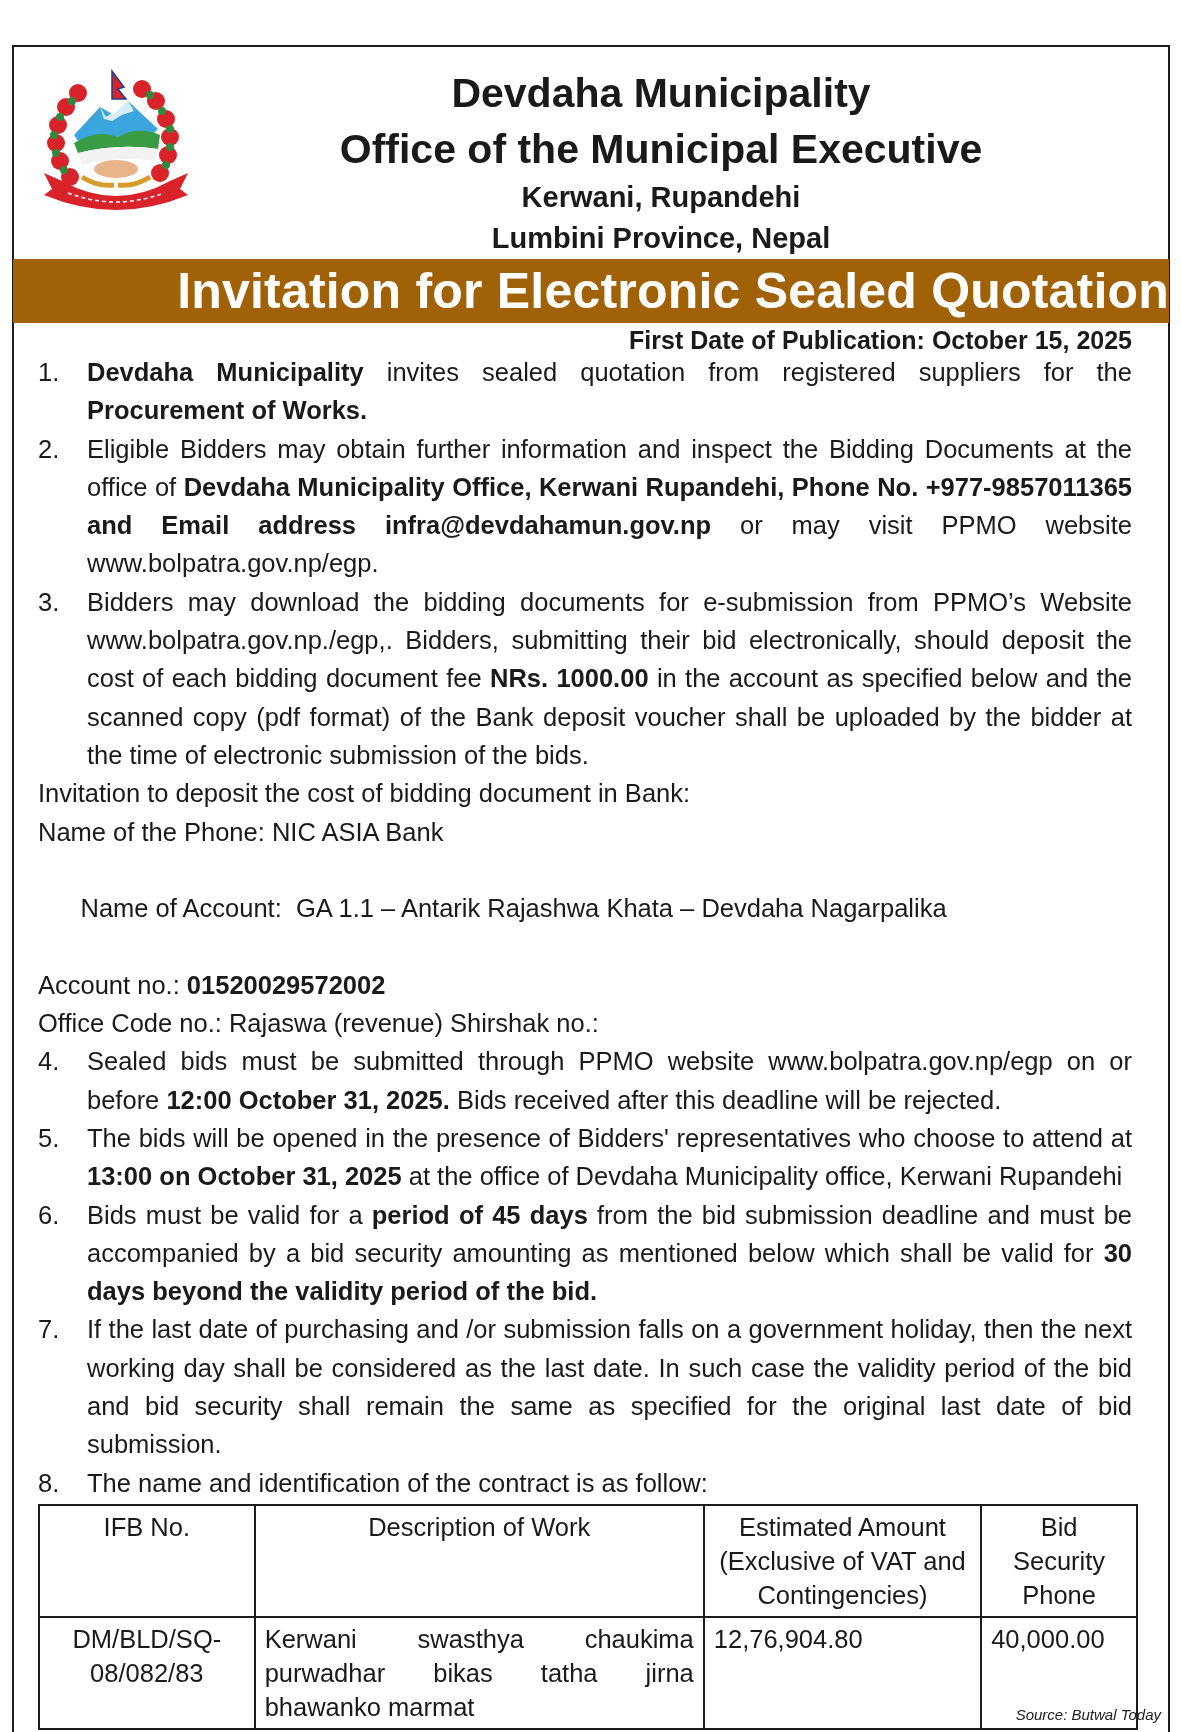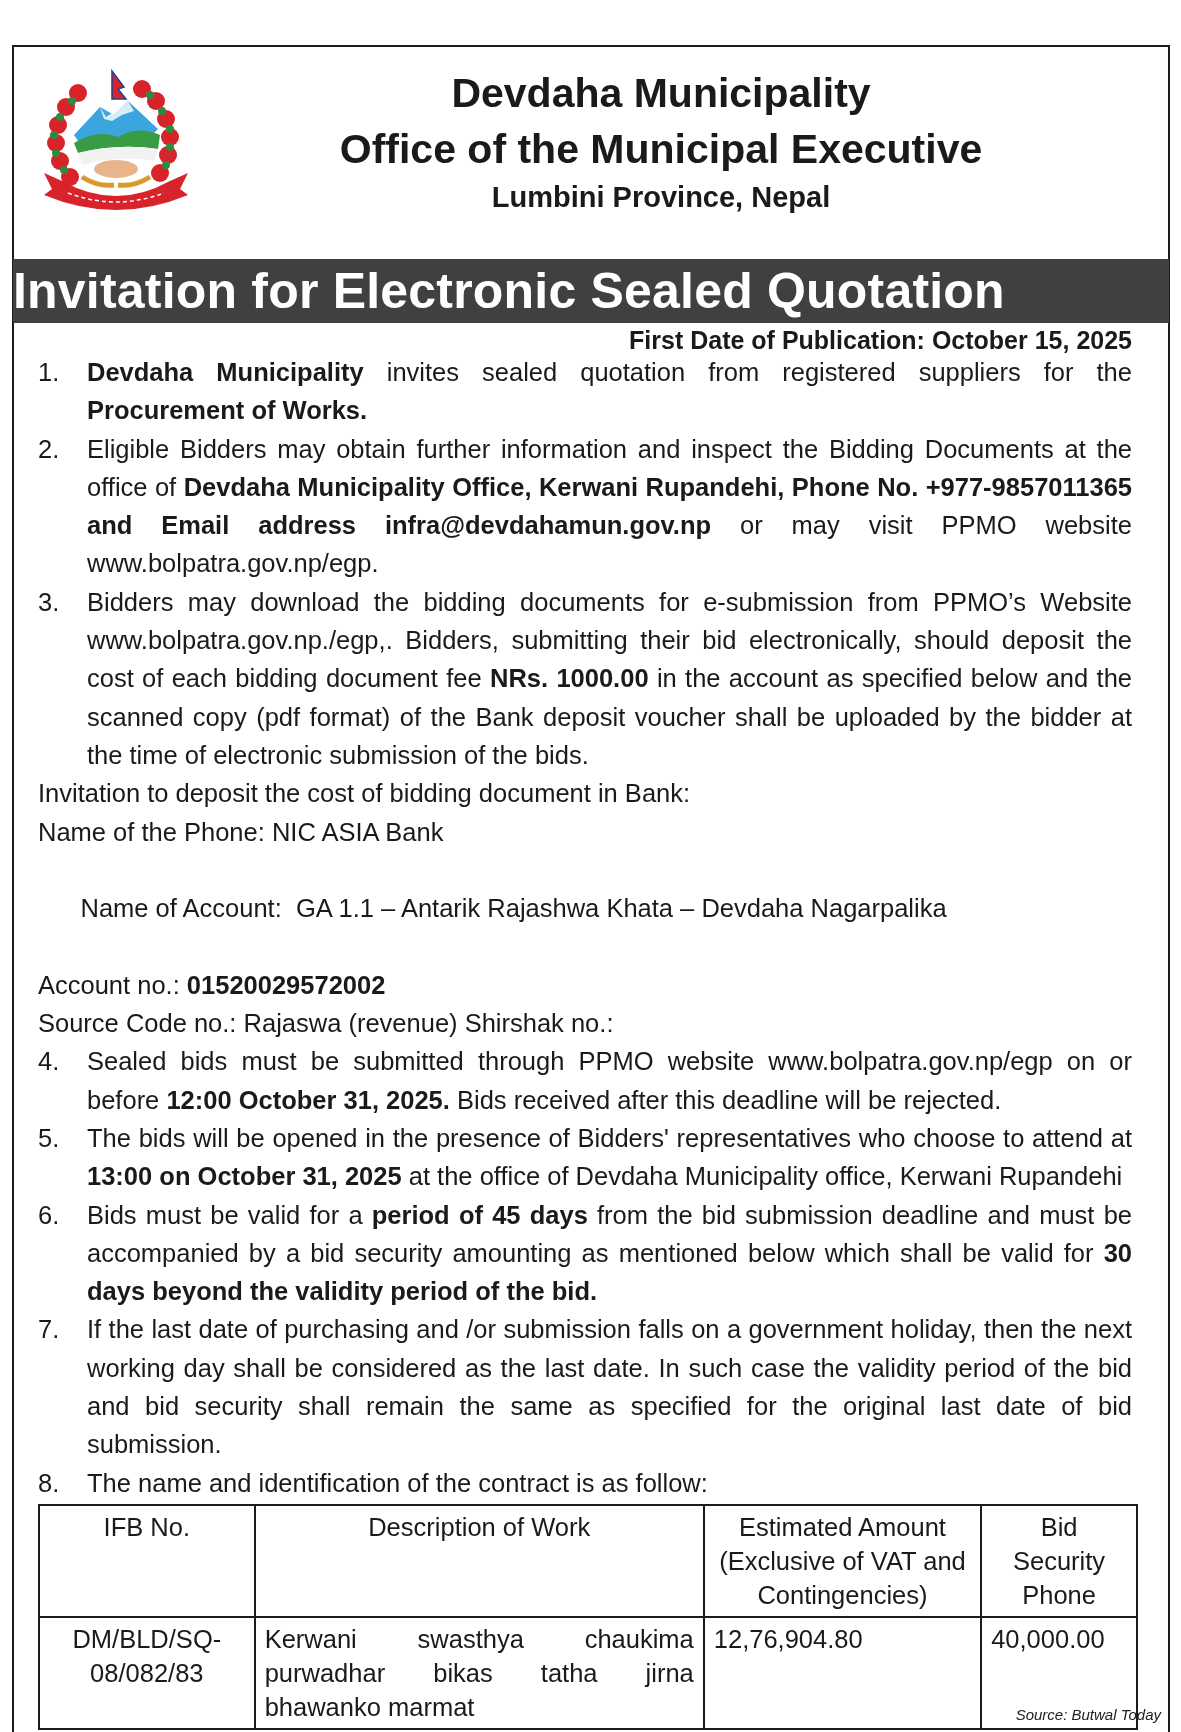--- a/index.html
+++ b/index.html
@@ -11,22 +11,22 @@
     border: 2px solid #1c1c1c; background: #fff; margin-top: 36px;
   }
   .header { position: relative; height: 212px; }
   .emblem { position: absolute; left: 24px; top: 18px; width: 156px; height: 150px; }
   .head-text { position: absolute; left: 180px; right: 40px; top: 18px; text-align: center; }
   .h-muni { font-size: 41px; font-weight: 700; line-height: 56px; }
   .h-office { font-size: 41px; font-weight: 700; line-height: 56px; }
   .h-addr { font-size: 29px; font-weight: 700; line-height: 41px; }
 
   .banner {
-    background: #404040; color: #fff; height: 64px;
-    font-size: 50px; font-weight: 700; text-align: left; line-height: 64px;
+    background: #a16207; color: #fff; height: 64px;
+    font-size: 50px; font-weight: 700; text-align: right; line-height: 64px;
     letter-spacing: 0.2px; margin: 0 -1px;
   }
   .pubdate {
     text-align: right; font-size: 25px; font-weight: 700; padding-right: 36px;
     line-height: 30px; height: 28px; margin-top: 2px;
   }
   .body { padding: 0 36px 0 24px; font-size: 25.5px; line-height: 38.3px; }
   .item { display: flex; }
   .num { width: 49px; flex: 0 0 49px; }
   .txt { flex: 1; text-align: justify; }
@@ -107,20 +107,21 @@
         <path d="M44 112 Q60 122 76 120" stroke="#d89a2a" stroke-width="5" fill="none"></path>
         <path d="M112 112 Q96 122 80 120" stroke="#d89a2a" stroke-width="5" fill="none"></path>
 
         <path d="M6 108 L24 116 Q78 146 132 116 L150 108 L142 124 L150 130 Q78 160 6 130 L14 124 Z" fill="#d8232a"></path>
         <path d="M30 128 Q78 146 126 128" stroke="#ffffff" stroke-width="1.5" fill="none" stroke-dasharray="4 3"></path>
       </svg>
     </div>
     <div class="head-text">
       <div class="h-muni">Devdaha Municipality</div>
       <div class="h-office">Office of the Municipal Executive</div>
+      <div class="h-addr">Kerwani, Rupandehi</div>
       <div class="h-addr">Lumbini Province, Nepal</div>
     </div>
   </div>
 
   <div class="banner">Invitation for Electronic Sealed Quotation</div>
   <div class="pubdate">First Date of Publication: October 15, 2025</div>
 
   <div class="body">
     <div id="items1">
         <div class="item">
@@ -140,21 +141,21 @@
     <div class="para">Invitation to deposit the cost of bidding document in Bank:</div>
     <div class="para">
       <span>Name of the Phone: </span><span>NIC ASIA Bank</span>
     </div>
     <div class="para" style="white-space: pre;">
       <span>Name of Account:  </span><span>GA 1.1 – Antarik Rajashwa Khata – Devdaha Nagarpalika</span>
     </div>
     <div class="para">
       <span>Account no.: </span><b>01520029572002</b>
     </div>
-    <div class="para">Source Code no.: Rajaswa (revenue) Shirshak no.:</div>
+    <div class="para">Office Code no.: Rajaswa (revenue) Shirshak no.:</div>
 
     <div id="items2">
         <div class="item">
           <div class="num">4.</div>
           <div class="txt"><span>Sealed bids must be submitted through PPMO website www.bolpatra.gov.np/egp on or before </span><b>12:00 October 31, 2025.</b><span> Bids received after this deadline will be rejected.</span></div>
         </div>
         <div class="item">
           <div class="num">5.</div>
           <div class="txt"><span>The bids will be opened in the presence of Bidders' representatives who choose to attend at </span><b>13:00 on October 31, 2025</b><span> at the office of Devdaha Municipality office, Kerwani Rupandehi</span></div>
         </div>

